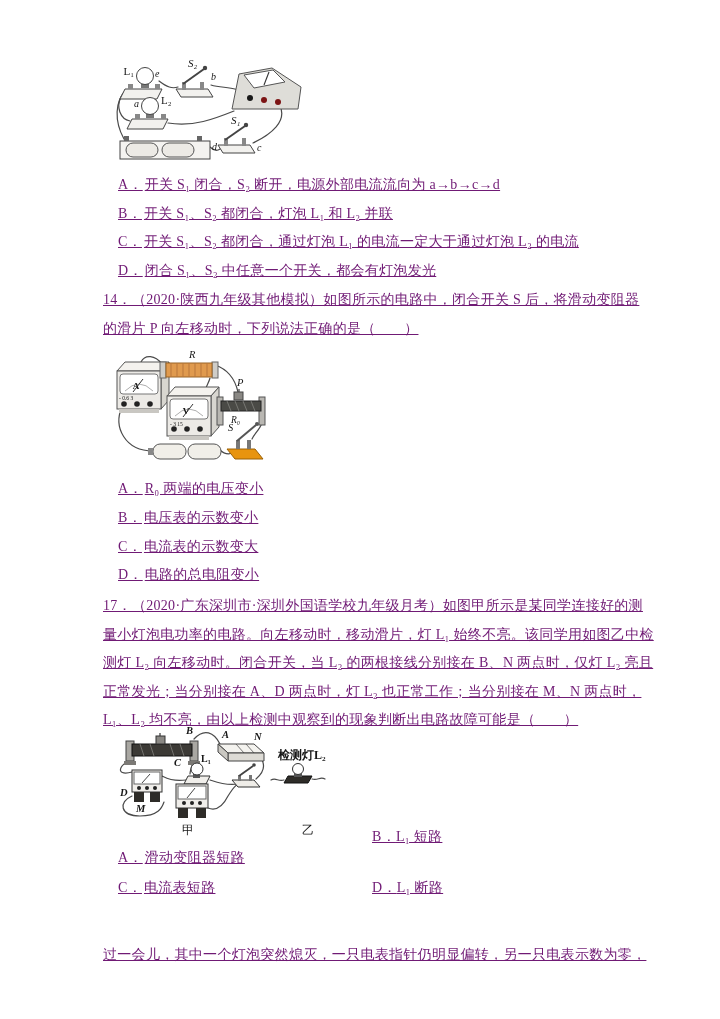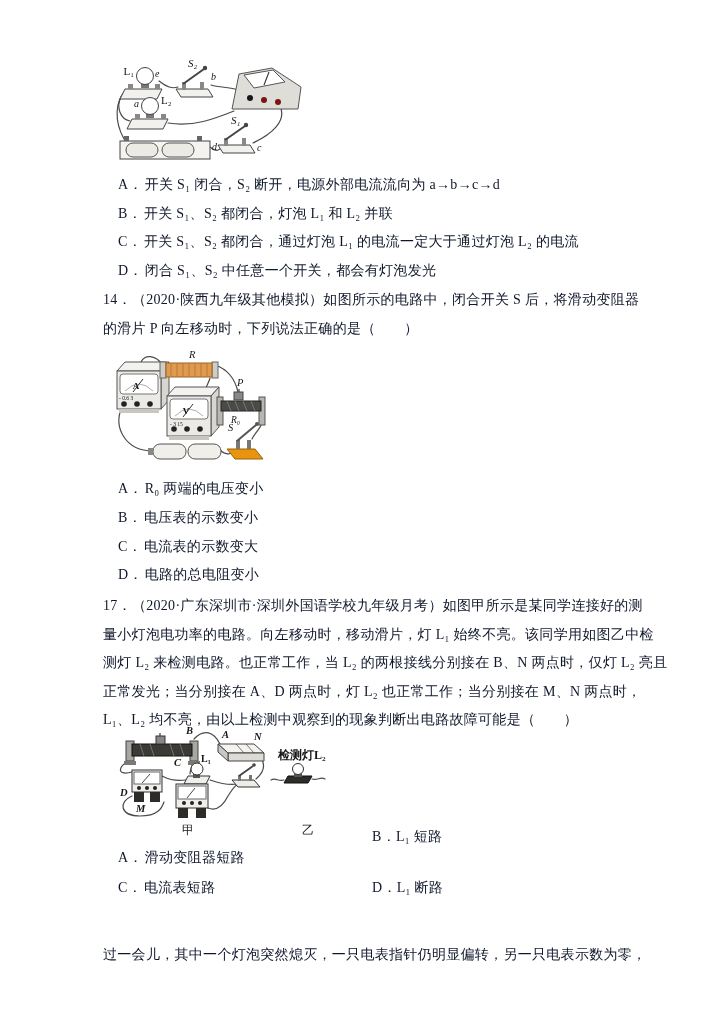--- a/index.html
+++ b/index.html
@@ -1,19 +1,19 @@
 <!DOCTYPE html>
 <html><head>
 <meta charset="utf-8">
 <style>
   html,body{margin:0;padding:0;background:#ffffff;}
   .page{position:relative;width:720px;height:1019px;background:#ffffff;overflow:hidden;
-        font-family:"Liberation Serif","DejaVu Serif",serif;color:#0f172a;}
+        font-family:"Liberation Serif","DejaVu Serif",serif;color:#701a75;}
   .t{position:absolute;left:103px;font-size:14px;line-height:21px;white-space:nowrap;
-     letter-spacing:0.3px;}
+     letter-spacing:0.3px;text-decoration:underline;}
   .opt{left:118px;}
   .opt .lbl{margin-right:2px;}
   .col2{left:372px;}
   .fig{position:absolute;}
   .fig text{font-family:"Liberation Serif","DejaVu Serif",serif;fill:#161616;}
   .it{font-style:italic;}
   .bd{font-weight:bold;}
   .wire{fill:none;stroke:#4a4a4a;stroke-width:1.2;stroke-linecap:round;}
 </style>
 </head>
@@ -182,21 +182,21 @@
     </g>
   </svg>
 
   <div class="t opt" style="top:478px"><span class="lbl">A．</span><span>R₀ 两端的电压变小</span></div>
   <div class="t opt" style="top:507px"><span class="lbl">B．</span><span>电压表的示数变小</span></div>
   <div class="t opt" style="top:564px"><span class="lbl">D．</span><span>电路的总电阻变小</span></div>
   <div class="t opt" style="top:536px"><span class="lbl">C．</span><span>电流表的示数变大</span></div>
 
   <div class="t" style="top:595px">17．（2020·广东深圳市·深圳外国语学校九年级月考）如图甲所示是某同学连接好的测</div>
   <div class="t" style="top:624px">量小灯泡电功率的电路。向左移动时，移动滑片，灯 L₁ 始终不亮。该同学用如图乙中检</div>
-  <div class="t" style="top:652px">测灯 L₂ 来检测电路。也正常工作，当 L₂ 的两根接线分别接在 B、N 两点时，仅灯 L₂ 亮且</div>
+  <div class="t" style="top:652px">测灯 L₂ 向左移动时。闭合开关，当 L₂ 的两根接线分别接在 B、N 两点时，仅灯 L₂ 亮且</div>
   <div class="t" style="top:681px">正常发光；当分别接在 A、D 两点时，灯 L₂ 也正常工作；当分别接在 M、N 两点时，</div>
   <div class="t" style="top:709px">L₁、L₂ 均不亮，由以上检测中观察到的现象判断出电路故障可能是（　　）</div>
 
   <svg class="fig" style="left:106px;top:724px" width="290" height="118" viewBox="0 0 290 118">
 
     <path class="wire" d="M24,36 C10,44 12,52 26,48"></path>
     <path class="wire" d="M88,36 C86,42 84,46 84,50"></path>
     <path class="wire" d="M88,15 C98,4 108,8 114,20"></path>
     <path class="wire" d="M156,36 C160,44 156,50 150,55"></path>
     <path class="wire" d="M132,60 C120,62 110,58 104,56"></path>

